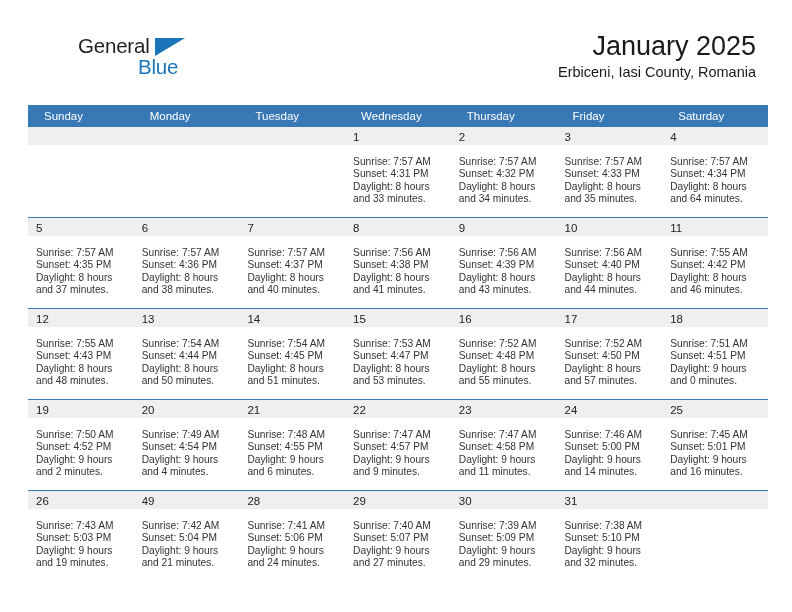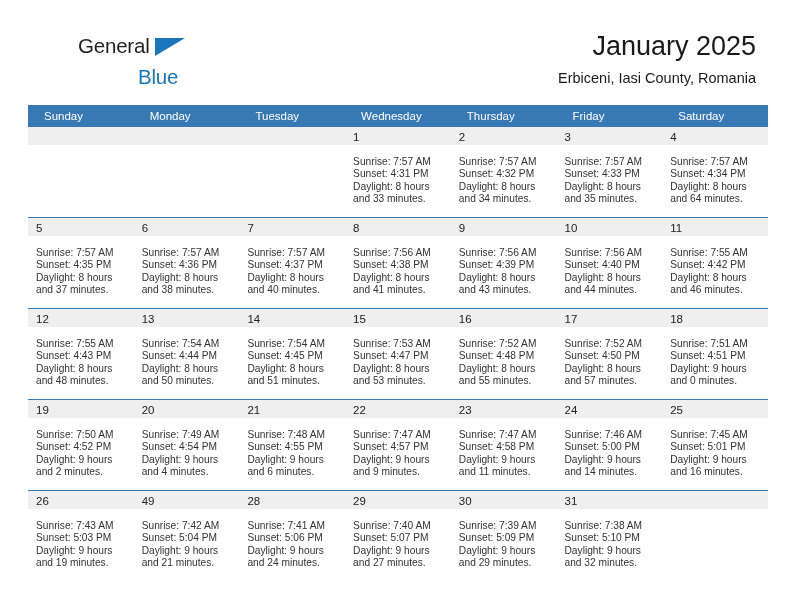--- a/index.html
+++ b/index.html
@@ -51,21 +51,21 @@
     left: 77px;
     top: 4px;
     width: 0;
     height: 0;
     border-left: 30px solid #1b75bb;
     border-bottom: 18px solid transparent;
   }
   .logo-blue {
     position: absolute;
     left: 60px;
-    top: 31px;
+    top: 21px;
     font-size: 20.5px;
     letter-spacing: -0.2px;
     color: #1b75bb;
     font-family: "Liberation Sans", sans-serif;
   }
   .title-block {
     position: absolute;
     right: 12px;
     top: 0;
     text-align: right;
@@ -73,21 +73,20 @@
   .cal-title {
     font-size: 27px;
     color: #1a1a1a;
     line-height: 32px;
     white-space: nowrap;
   }
   .cal-subtitle {
     font-size: 14.5px;
     color: #1a1a1a;
     line-height: 20px;
-    margin-top: 6px;
     white-space: nowrap;
   }
 
   
   .calendar {
     position: absolute;
     left: 28px;
     top: 105px;
     width: 740px;
     border-collapse: collapse;

